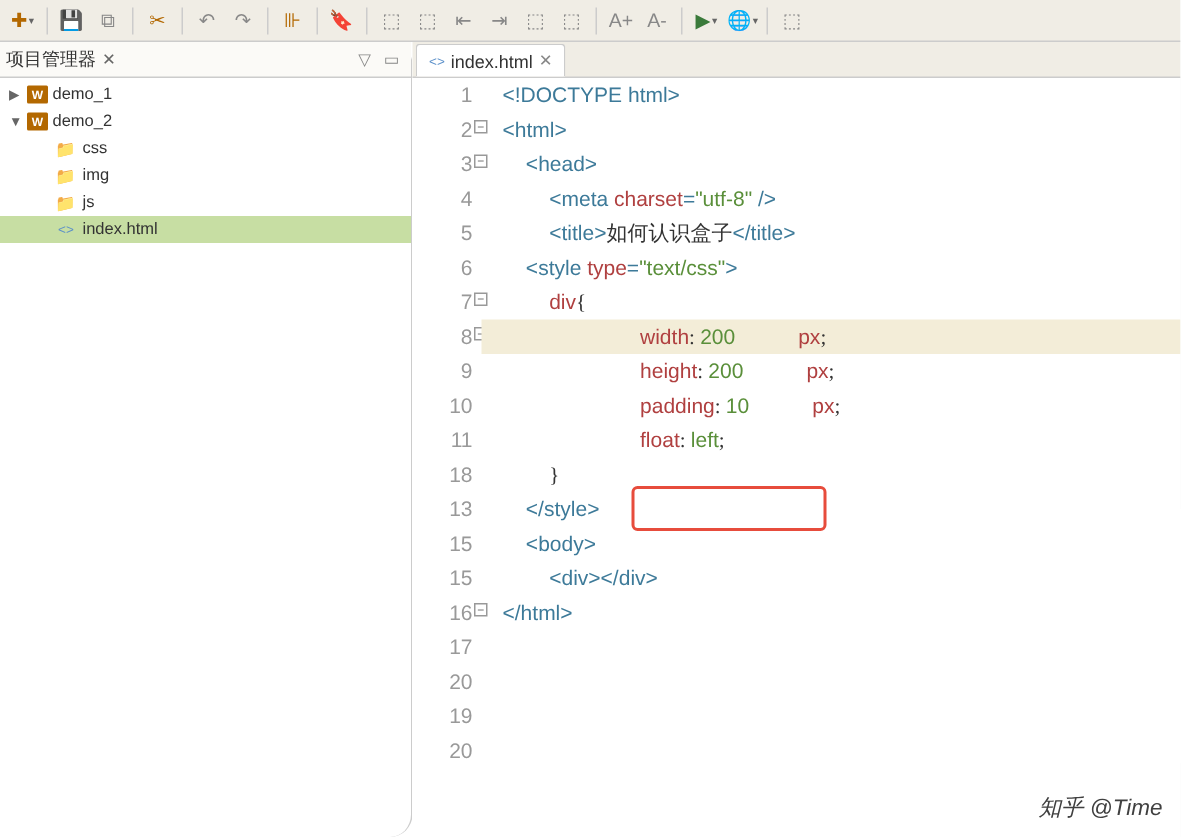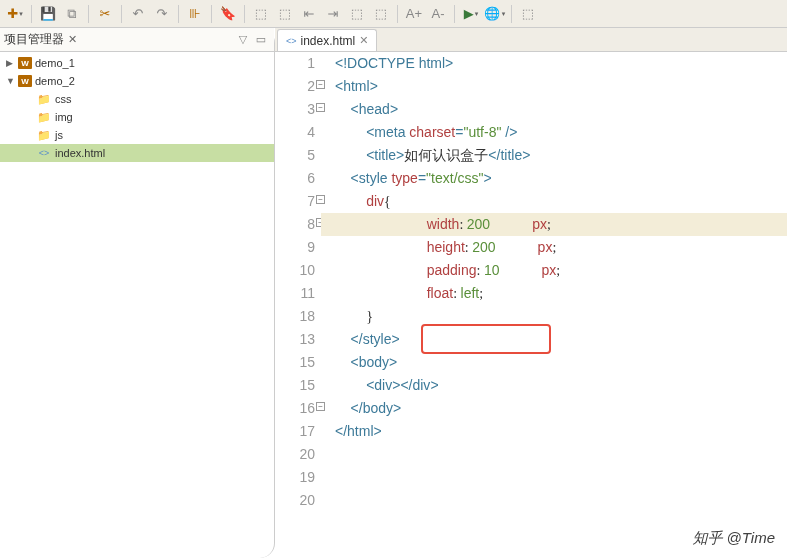--- a/index.html
+++ b/index.html
@@ -189,21 +189,20 @@
           <div class="cline">    <span class="tag">&lt;</span><span class="tag">style </span><span class="attr">type</span><span class="tag">=</span><span class="val">"text/css"</span><span class="tag">&gt;</span></div>
           <div class="cline">        <span class="sel-css">div</span><span class="txt">{</span></div>
           <div class="cline hl">            <span class="prop">width</span><span class="txt">: </span><span class="num">200</span><span class="unit">px</span><span class="txt">;</span></div>
           <div class="cline">            <span class="prop">height</span><span class="txt">: </span><span class="num">200</span><span class="unit">px</span><span class="txt">;</span></div>
           <div class="cline">            <span class="prop">padding</span><span class="txt">: </span><span class="num">10</span><span class="unit">px</span><span class="txt">;</span></div>
           <div class="cline">            <span class="prop">float</span><span class="txt">: </span><span class="num">left</span><span class="txt">;</span></div>
           <div class="cline">        <span class="txt">}</span></div>
           <div class="cline">    <span class="tag">&lt;/</span><span class="tag">style</span><span class="tag">&gt;</span></div>
           <div class="cline">    <span class="tag">&lt;</span><span class="tag">body</span><span class="tag">&gt;</span></div>
           <div class="cline">        <span class="tag">&lt;</span><span class="tag">div</span><span class="tag">&gt;&lt;/</span><span class="tag">div</span><span class="tag">&gt;</span></div>
-          <div class="cline">    <span class="tag">&lt;/</span><span class="tag">body</span><span class="tag">&gt;</span></div>
           <div class="cline"><span class="tag">&lt;/</span><span class="tag">html</span><span class="tag">&gt;</span></div>
           <div class="cline"></div>
           <div class="redbox" style="left:100px; top:272px; width:130px; height:30px;"></div>
         </div>
       </div>
       <div class="watermark">知乎 @Time</div>
     </div>
   </div>
 </div>
 

